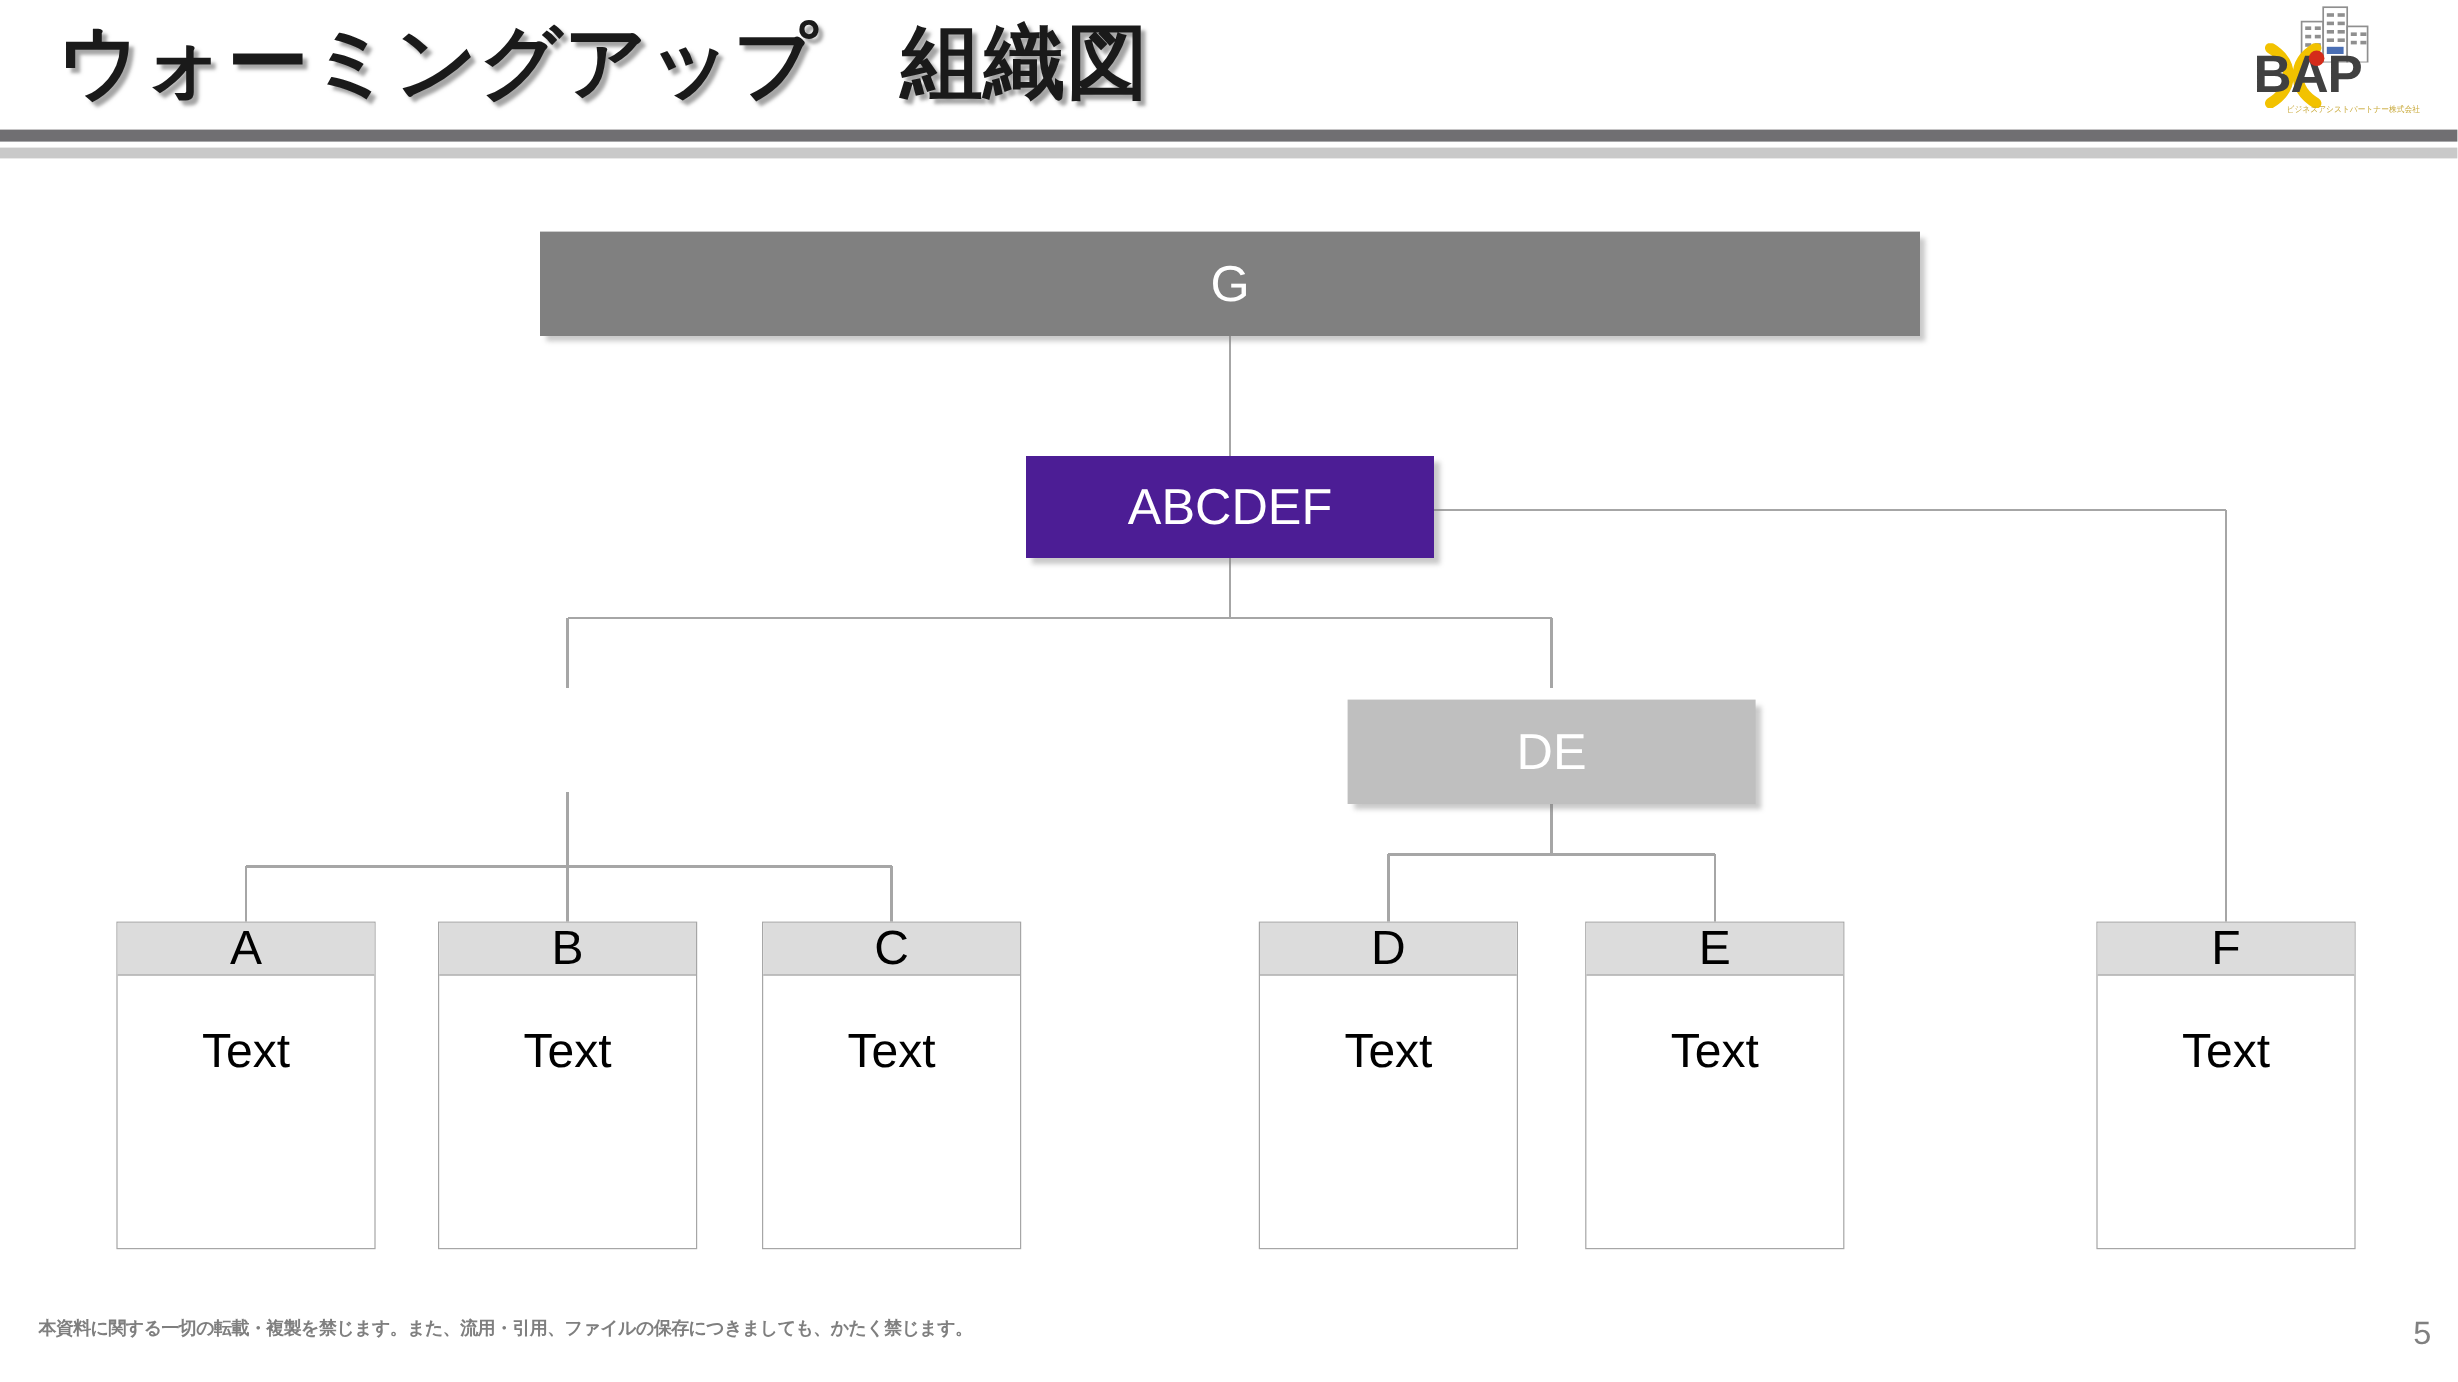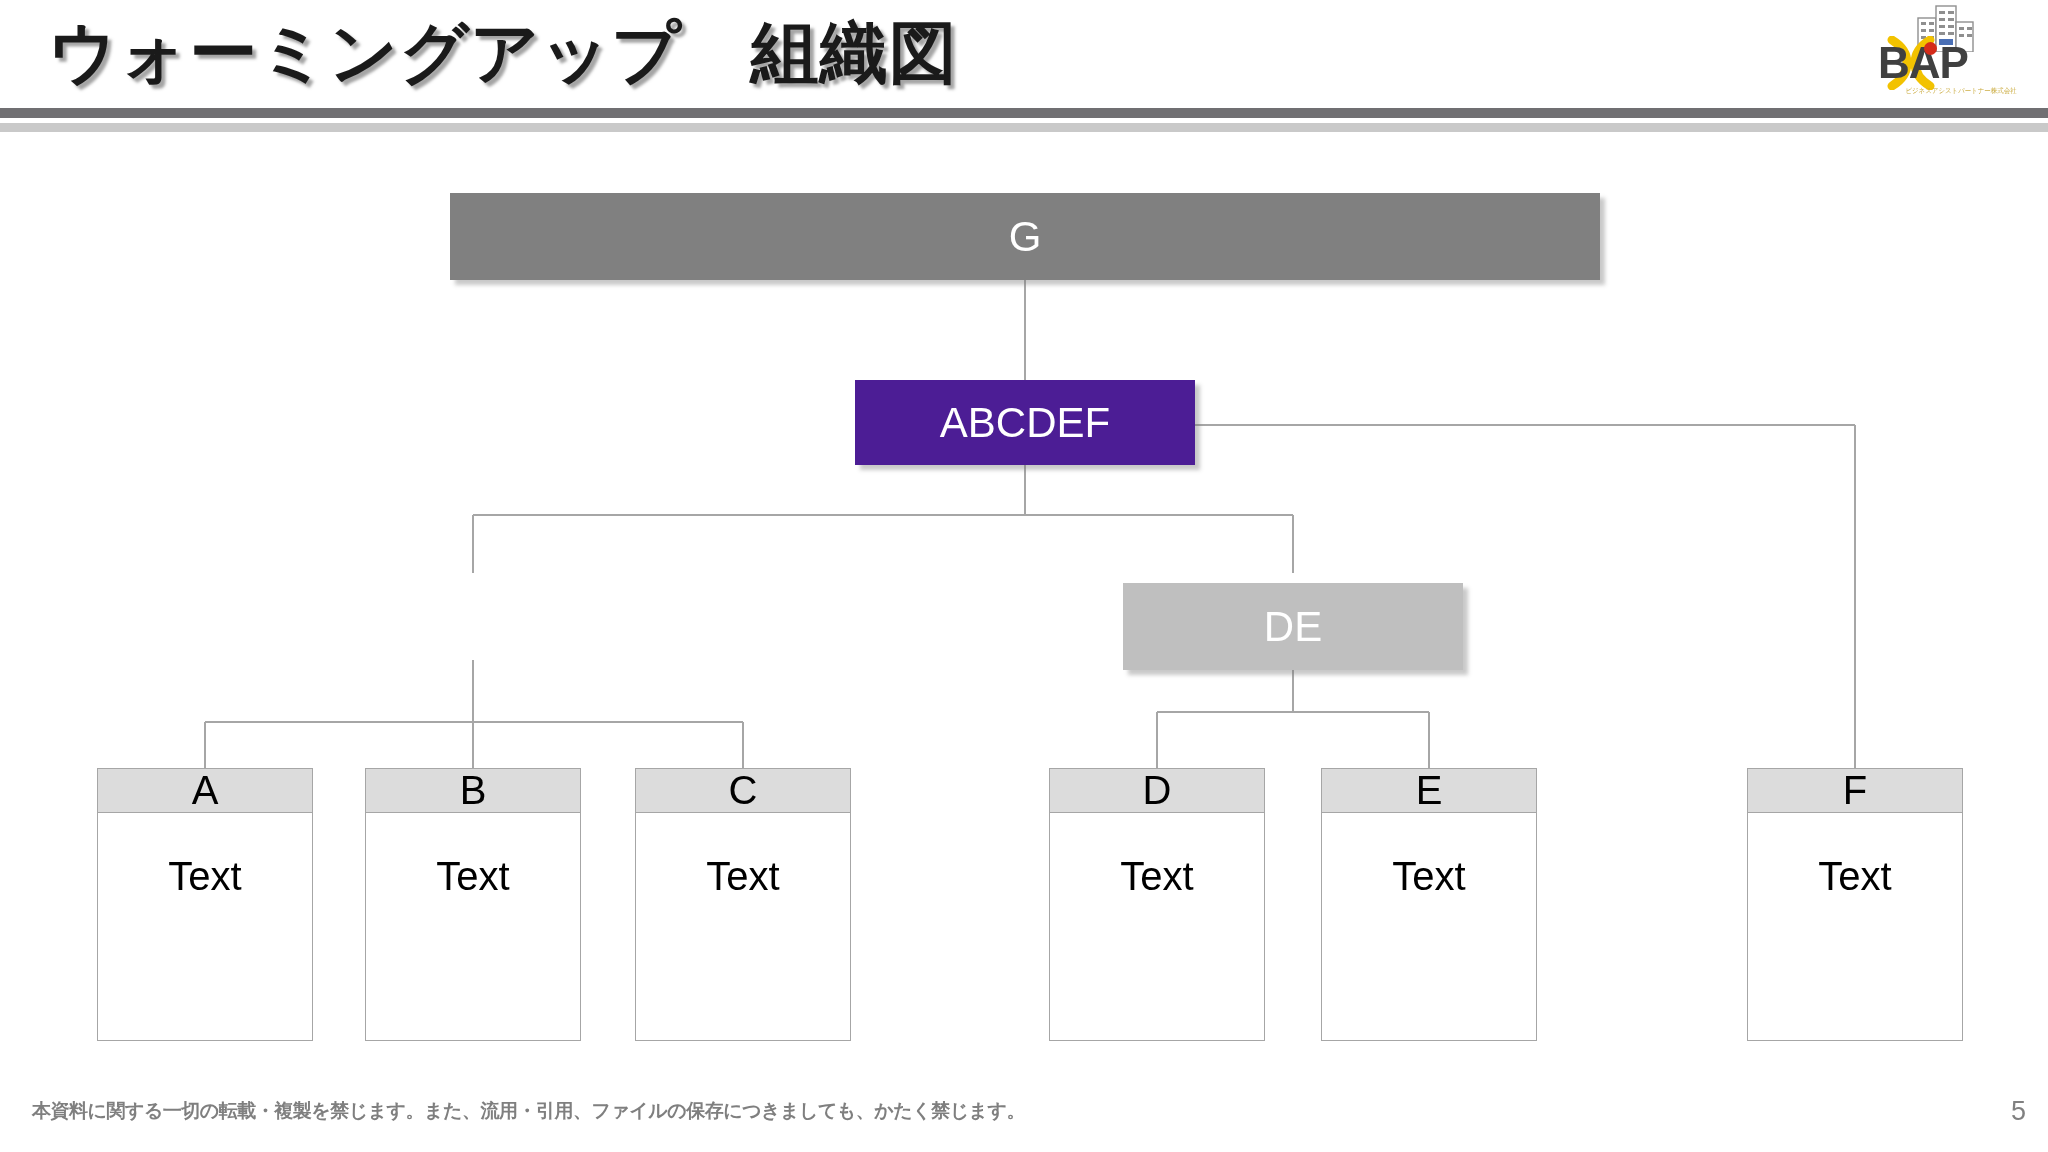--- a/index.html
+++ b/index.html
@@ -121,21 +121,21 @@
     justify-content: center;
     padding-top: 41px;
     font-size: 40px;
     color: #000000;
   }
 
   
   #footer-note {
     position: absolute;
     left: 32px; top: 1098px;
-    font-size: 19px;
+    font-size: 15px;
     font-weight: bold;
     color: #7f7f7f;
     white-space: nowrap;
     letter-spacing: -0.5px;
   }
   #page-number {
     position: absolute;
     right: 22px; top: 1096px;
     font-size: 27px;
     color: #808080;

